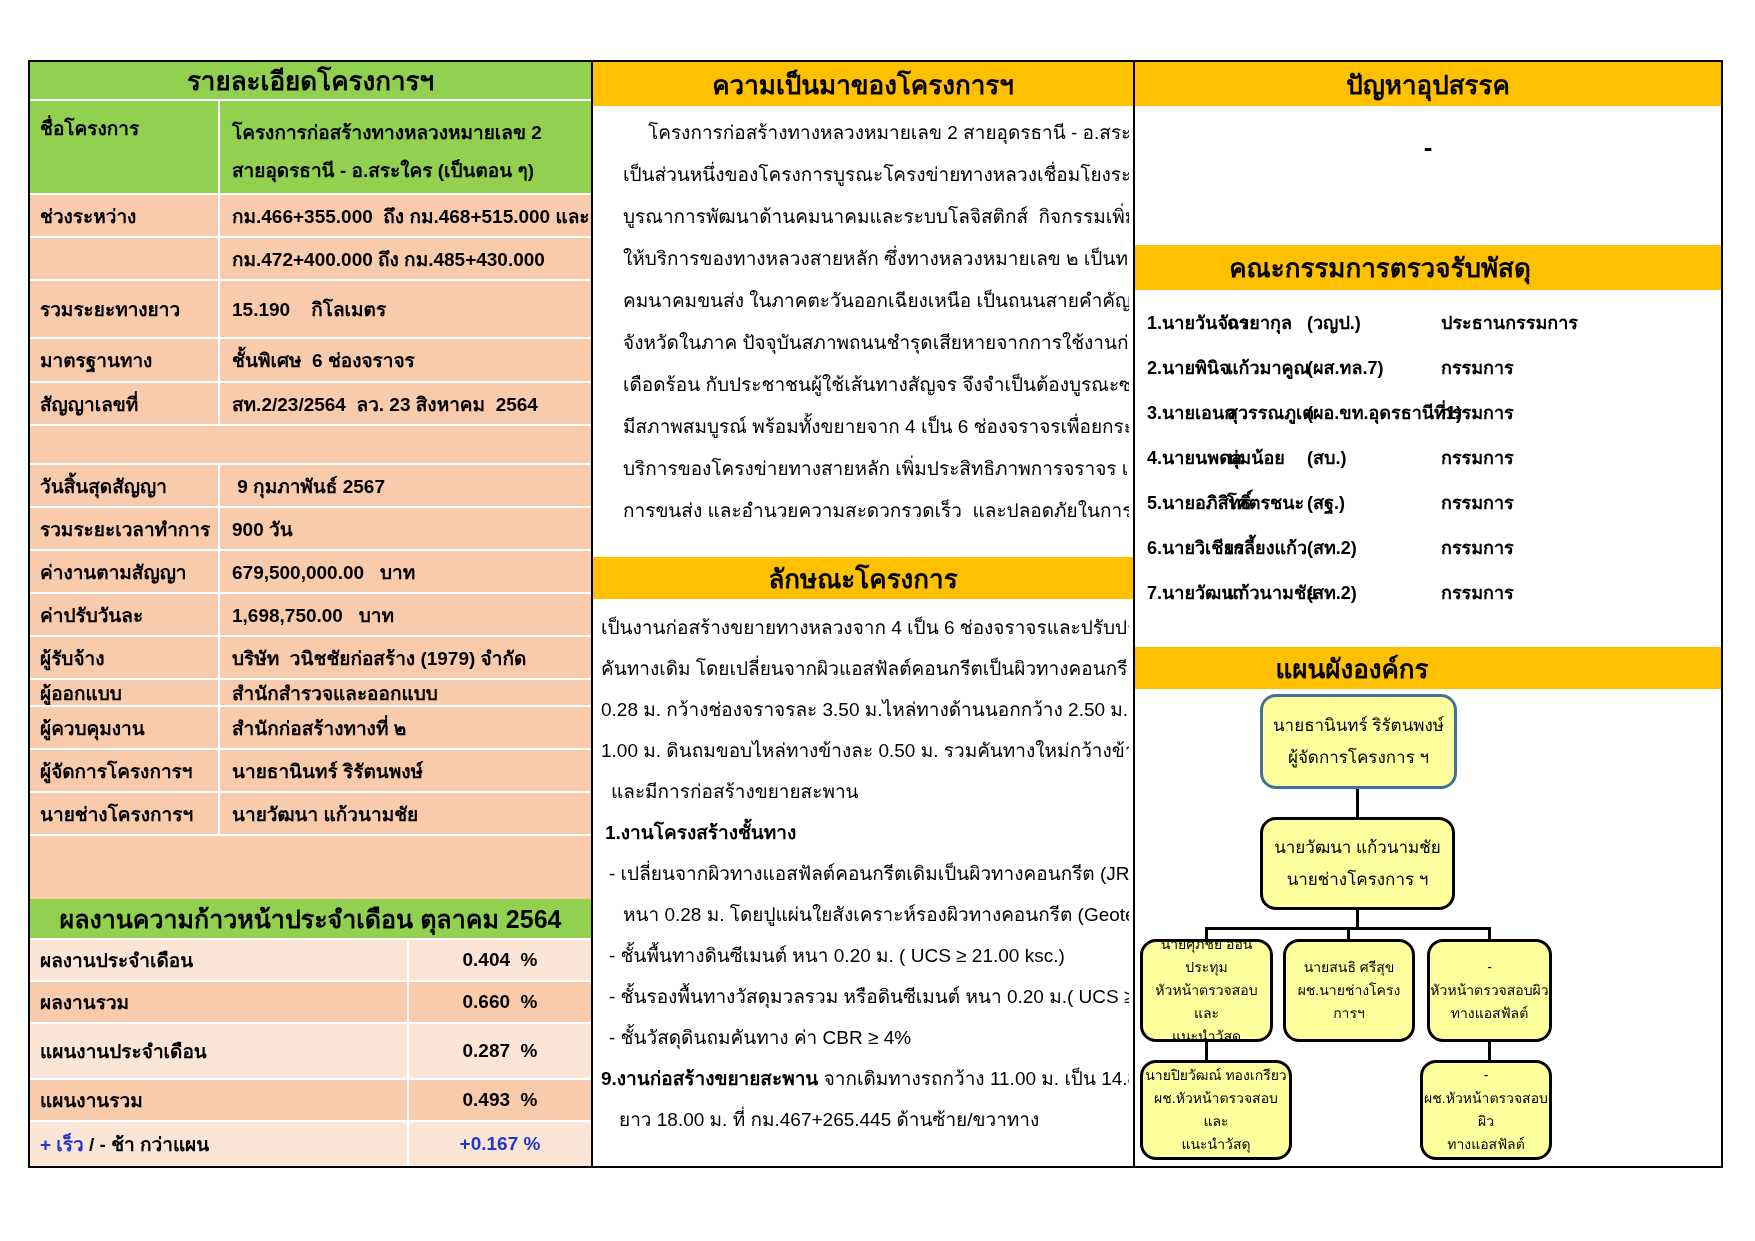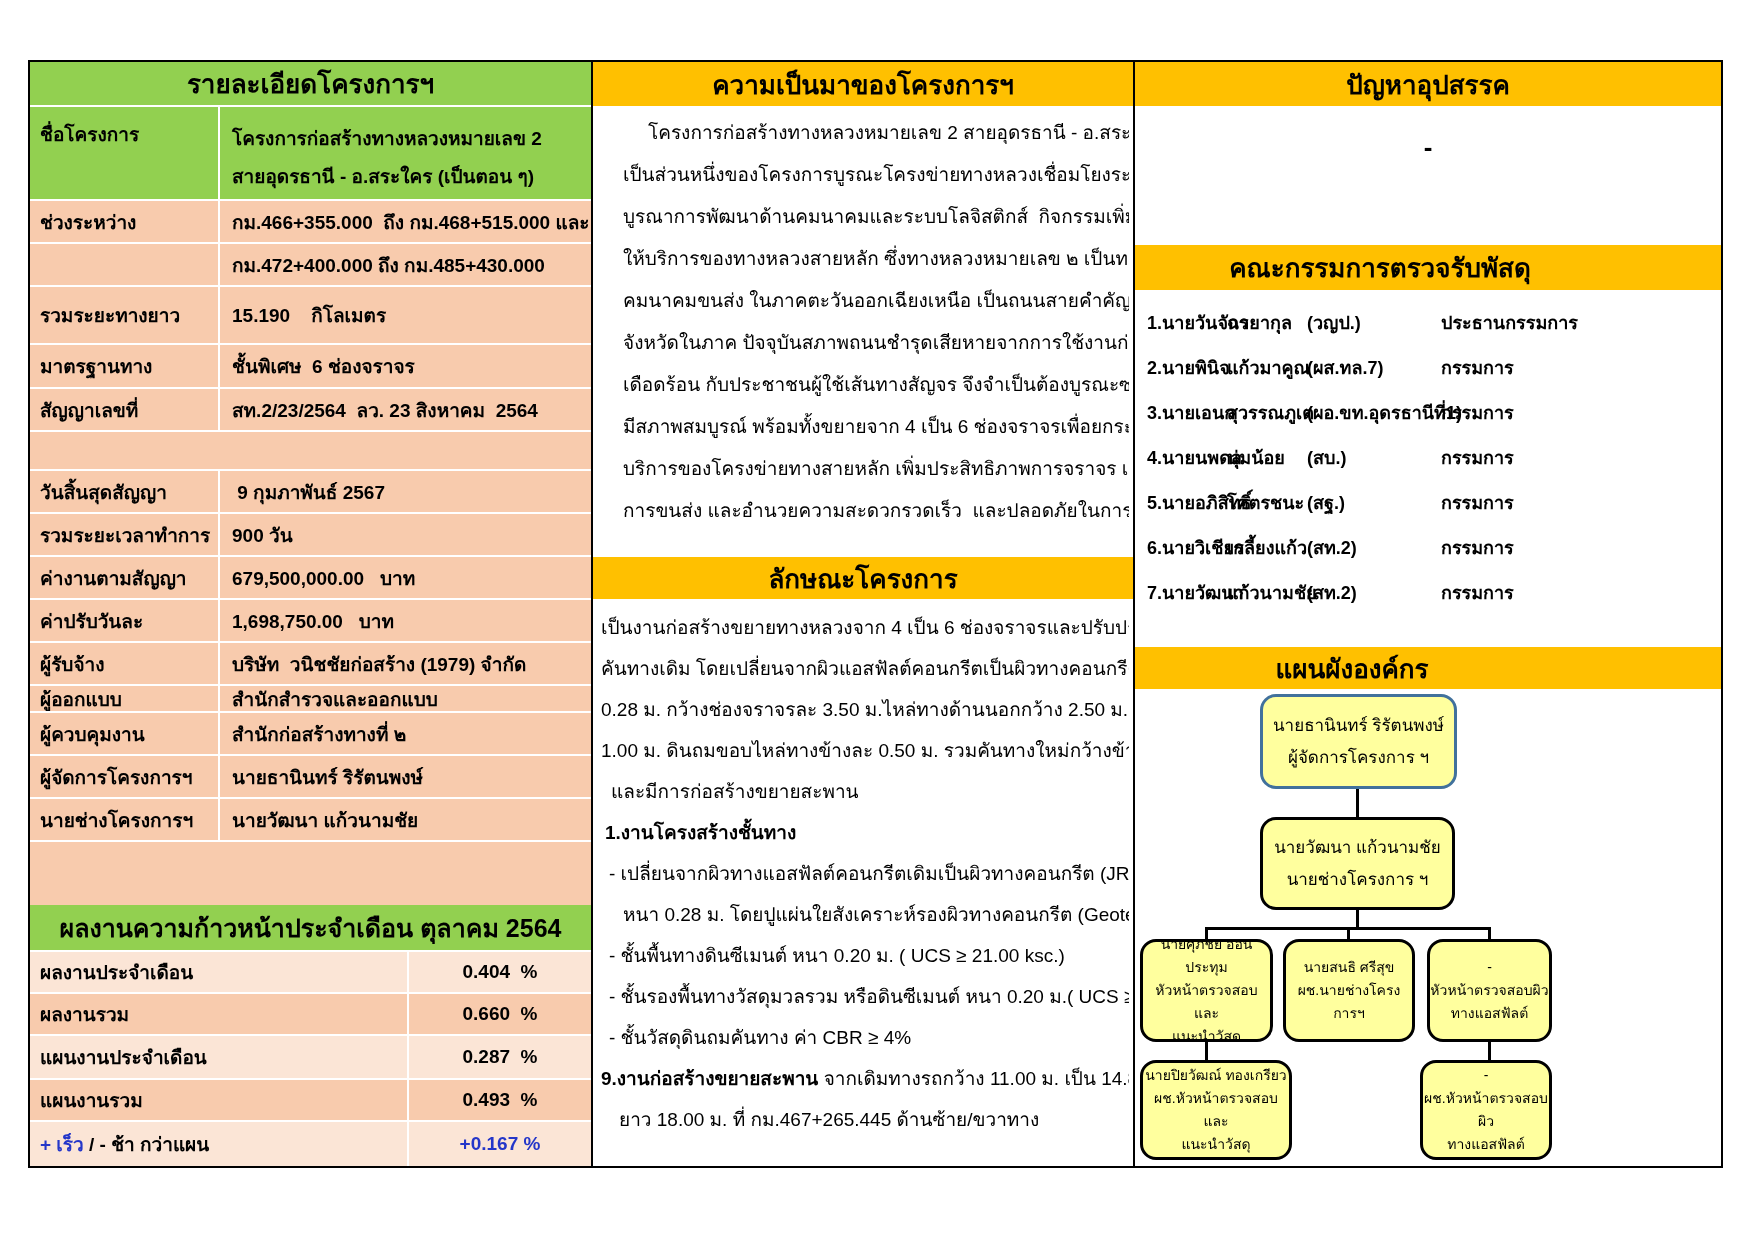--- a/index.html
+++ b/index.html
@@ -142,21 +142,21 @@
   <div class="hdr green" style="height:45px;font-size:25px;">ผลงานความก้าวหน้าประจำเดือน ตุลาคม 2564</div>
 
   <div class="prow bg-light" style="height:42px;">
       <div class="plbl">ผลงานประจำเดือน</div>
       <div class="pval">0.404  %</div>
     </div>
   <div class="prow bg-dark" style="height:42px;">
       <div class="plbl">ผลงานรวม</div>
       <div class="pval">0.660  %</div>
     </div>
-  <div class="prow bg-light" style="height:44px;">
+  <div class="prow bg-light" style="height:56px;">
       <div class="plbl">แผนงานประจำเดือน</div>
       <div class="pval">0.287  %</div>
     </div>
   <div class="prow bg-dark" style="height:42px;">
       <div class="plbl">แผนงานรวม</div>
       <div class="pval">0.493  %</div>
     </div>
 
   <div class="prow bg-light" style="height:46px;">
     <div class="plbl"><span class="blue">+ เร็ว</span><span> / - ช้า กว่าแผน</span></div>

